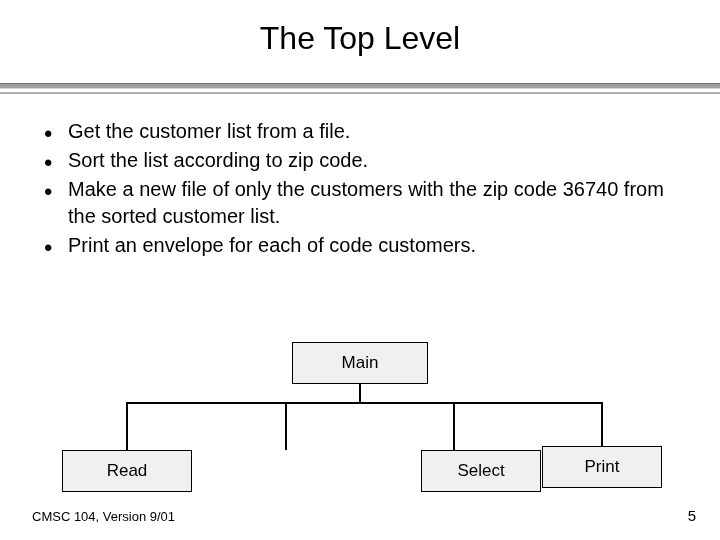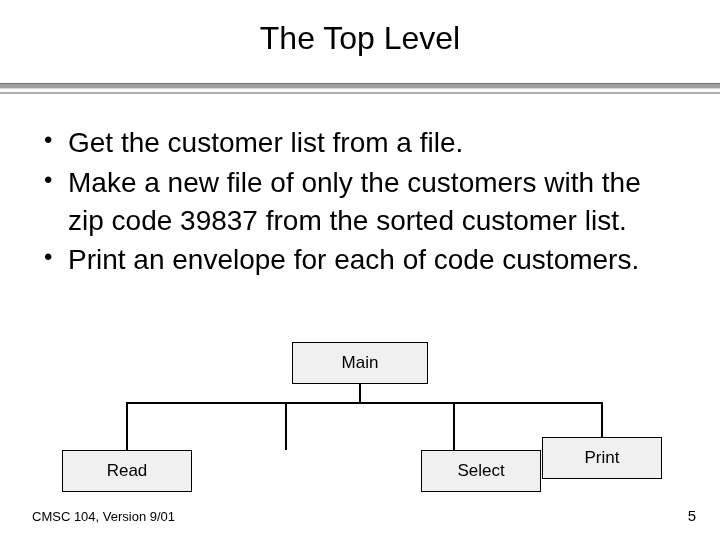--- a/index.html
+++ b/index.html
@@ -38,22 +38,22 @@
   }
   .rule-gap {
     height: 3px;
     background: #fff;
   }
   .rule-bottom {
     height: 2px;
     background: #b0b0b0;
   }
   .body {
-    padding: 30px 40px 0 40px;
-    font-size: 28px;
+    padding: 24px 40px 0 40px;
+    font-size: 20px;
     line-height: 1.35;
   }
   ul.bullets {
     list-style: none;
     margin: 0;
     padding: 0;
   }
   ul.bullets li {
     position: relative;
     padding-left: 28px;
@@ -87,21 +87,21 @@
     height: 42px;
   }
   .node.main {
     left: 292px;
     top: 0;
     width: 136px;
   }
   .node.read  { left: 62px;  top: 108px; width: 130px; }
   .node.sort  { left: 230px; top: 108px; width: 112px; }
   .node.select{ left: 394px; top: 108px; width: 120px; margin-left: 27px; }
-  .node.print { left: 542px; top: 95px; width: 120px; }
+  .node.print { left: 542px; top: 104px; width: 120px; }
   .line {
     position: absolute;
     background: #000;
   }
   
   .l-main-down { left: 359px; top: 42px; width: 2px; height: 18px; }
   
   .l-bar { left: 126px; top: 60px; height: 2px; width: 476px; }
   
   .l-read   { left: 126px; top: 60px; width: 2px; height: 48px; }
@@ -132,21 +132,22 @@
 
   <div class="rule-wrap">
     <div class="rule-top"></div>
     <div class="rule-gap"></div>
     <div class="rule-bottom"></div>
   </div>
 
   <div class="body">
     <ul class="bullets">
       <li>Get the customer list from a file.</li>
-      <li>Make a new file of only the customers with the zip code 39837 from the sorted customer list.</li>
+      <li>Sort the list according to zip code.</li>
+      <li>Make a new file of only the customers with the zip code 36740 from the sorted customer list.</li>
       <li>Print an envelope for each of code customers.</li>
     </ul>
   </div>
 
   <div class="diagram">
     <div class="node main">Main</div>
     <div class="line l-main-down"></div>
     <div class="line l-bar"></div>
     <div class="line l-read"></div>
     <div class="line l-sort"></div>

